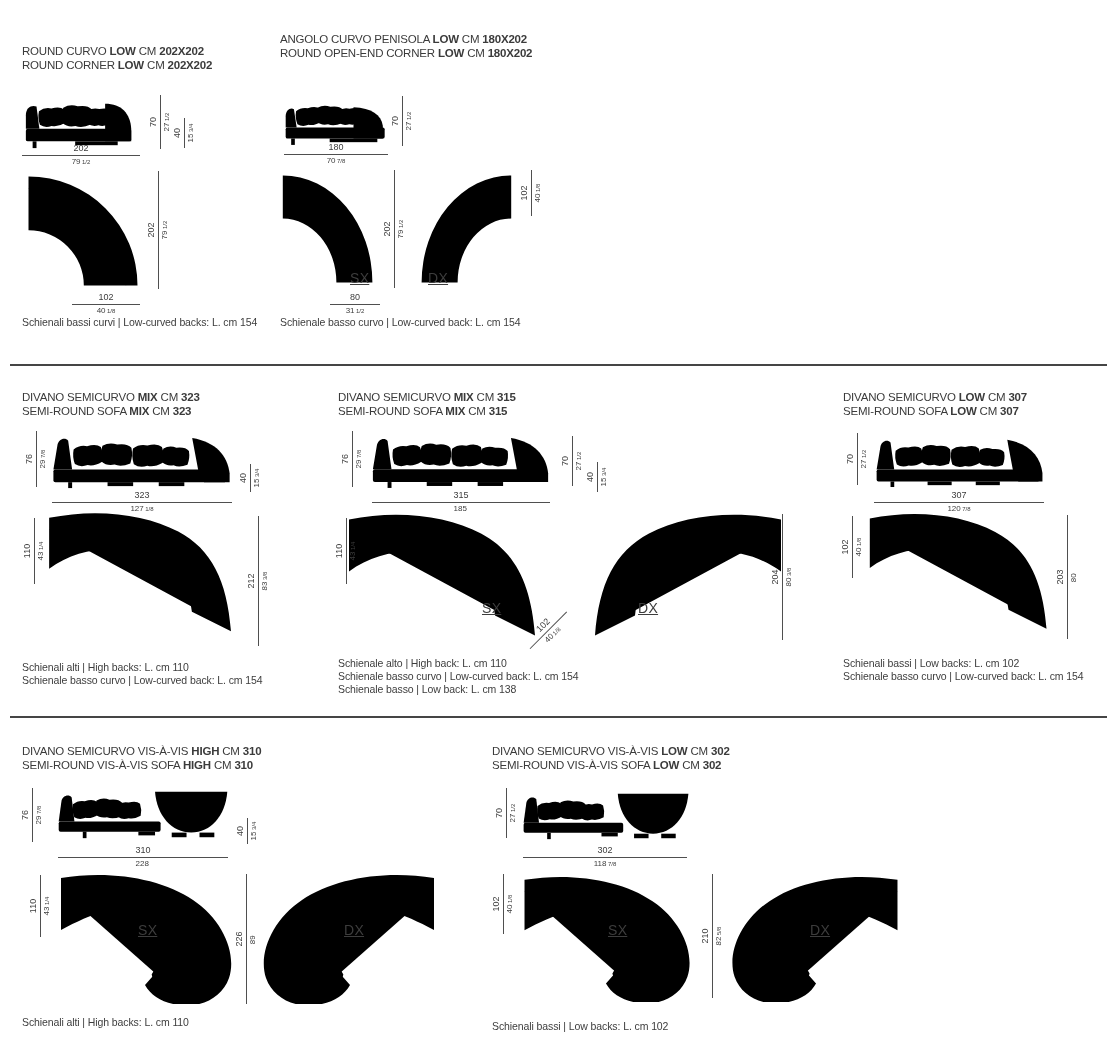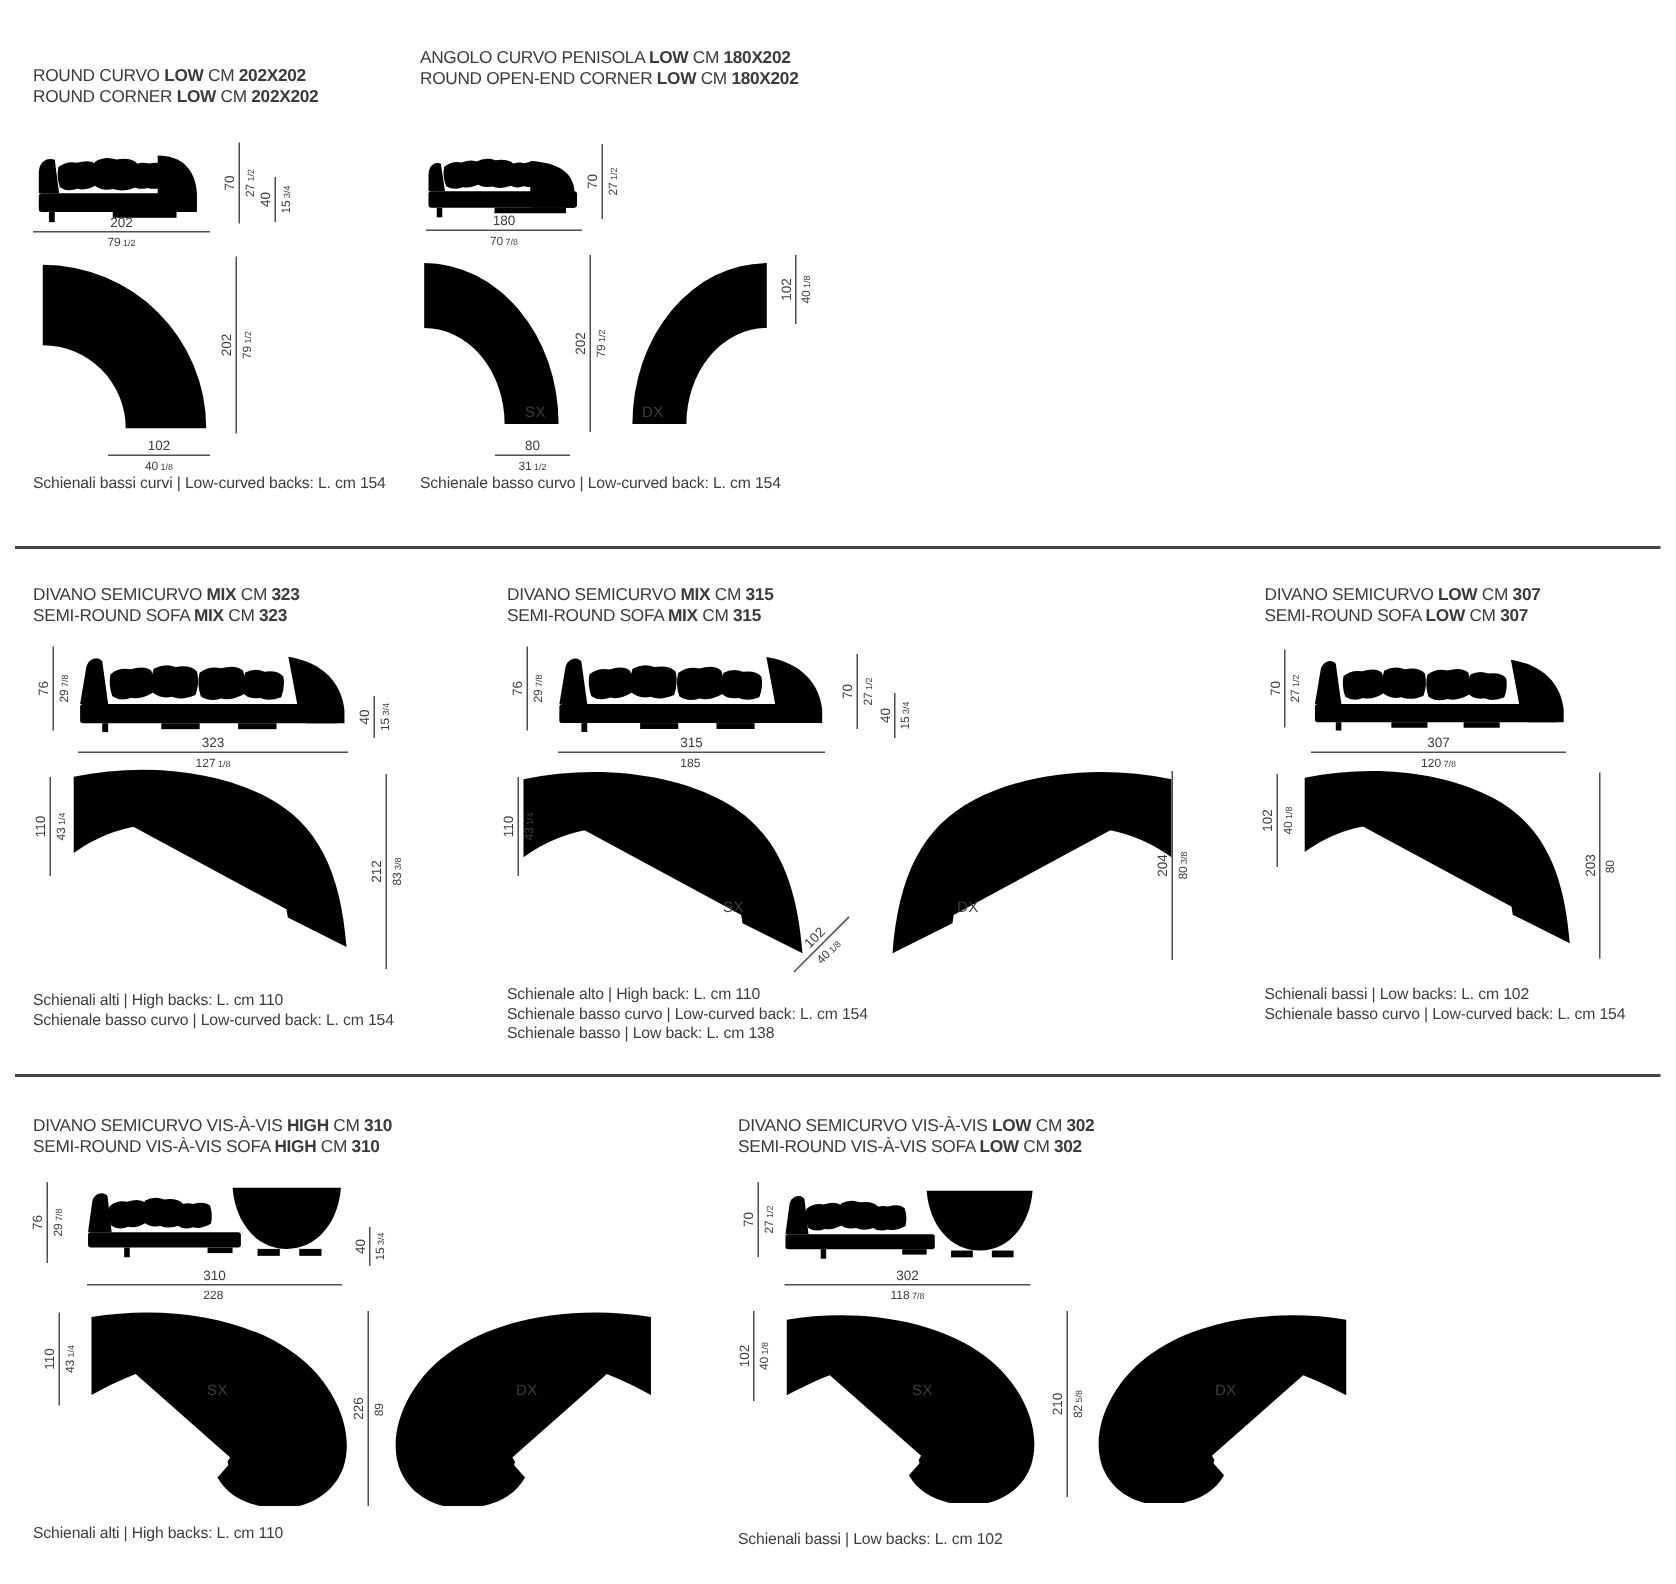--- a/index.html
+++ b/index.html
@@ -4,21 +4,21 @@
 <style>
   html,body{margin:0;padding:0;background:#fff;}
   #canvas{
     position:relative;width:1117px;height:1056px;background:#fff;overflow:hidden;
     font-family:"Liberation Sans","DejaVu Sans",sans-serif;color:#3d3d3d;
   }
   .title{position:absolute;font-size:11.5px;line-height:14px;letter-spacing:-0.2px;color:#3b3b3b;white-space:nowrap;}
   .title .b{font-weight:bold;}
   .foot{position:absolute;font-size:10.5px;letter-spacing:-0.1px;color:#3d3d3d;white-space:nowrap;}
   .divider{position:absolute;left:10px;width:1097px;height:2px;background:#454545;}
-  .cfg{position:absolute;font-size:10px;color:#3d3d3d;letter-spacing:0.3px;}
+  .cfg{position:absolute;font-size:14px;color:#3d3d3d;letter-spacing:0.3px;text-decoration:underline;}
   
   .dim{position:absolute;display:flex;flex-direction:column;align-items:center;height:26px;justify-content:center;}
   .dim .num{font-size:9px;line-height:10px;color:#3d3d3d;white-space:nowrap;}
   .dim .imp{font-size:8px;line-height:9px;color:#3d3d3d;white-space:nowrap;}
   .dim .frac{font-size:6px;margin-left:1.5px;}
   .dim .dline{align-self:stretch;border-top:1px solid #4f4f4f;margin:1.5px 0;height:0;}
   .dim.v{transform:rotate(-90deg);}
   .dim.diag{transform:rotate(-45deg);}
   
   .draw{position:absolute;}

